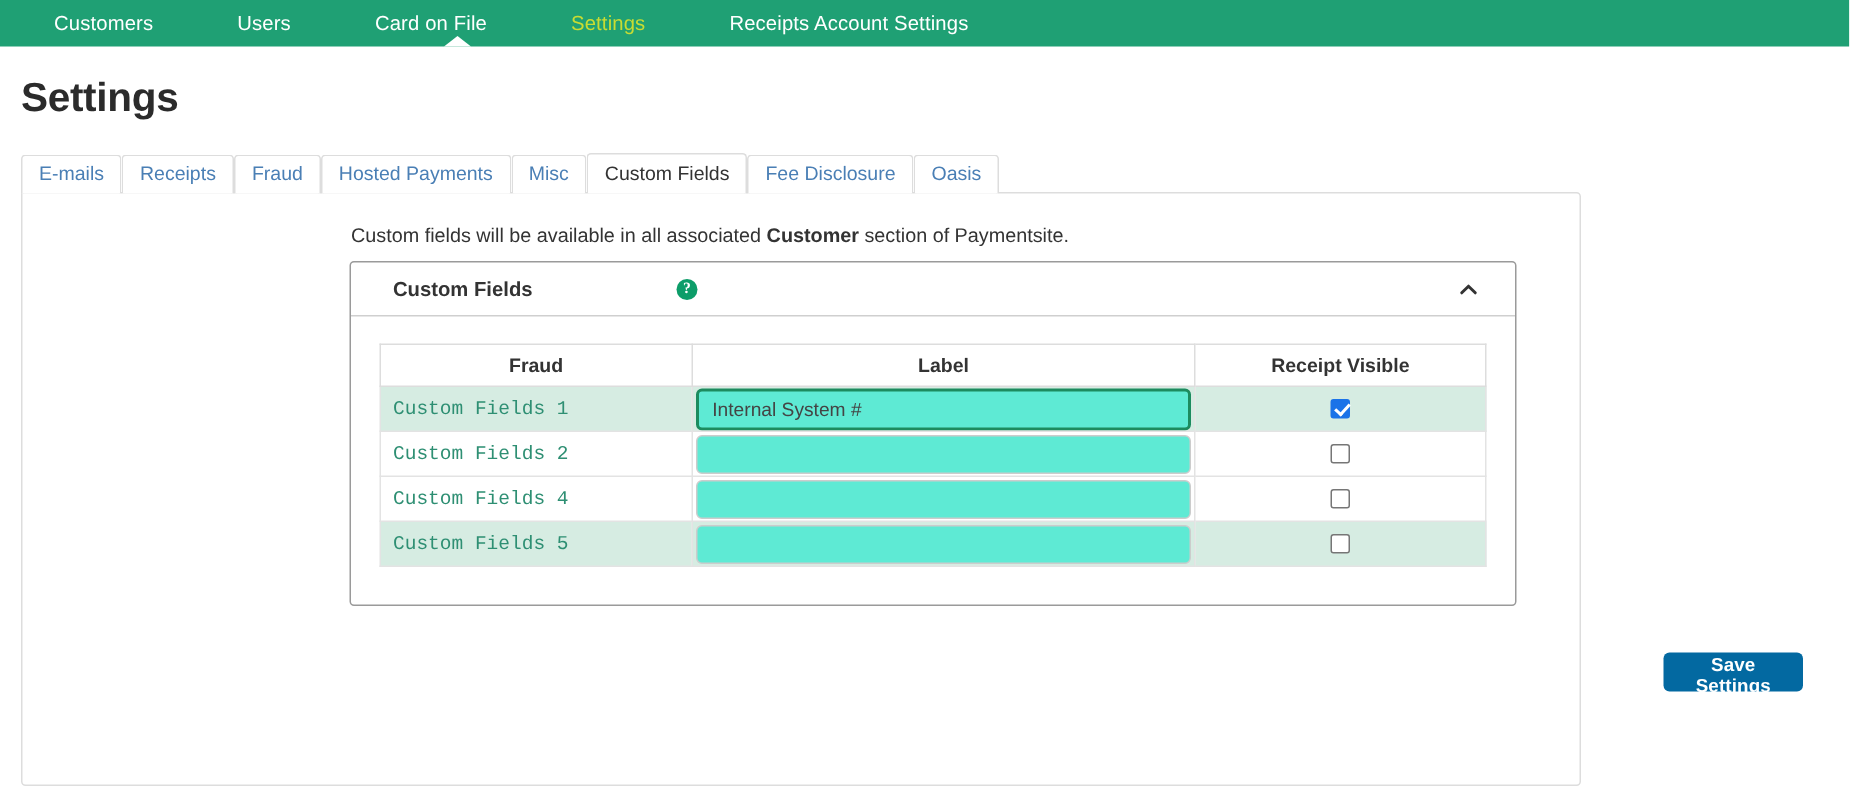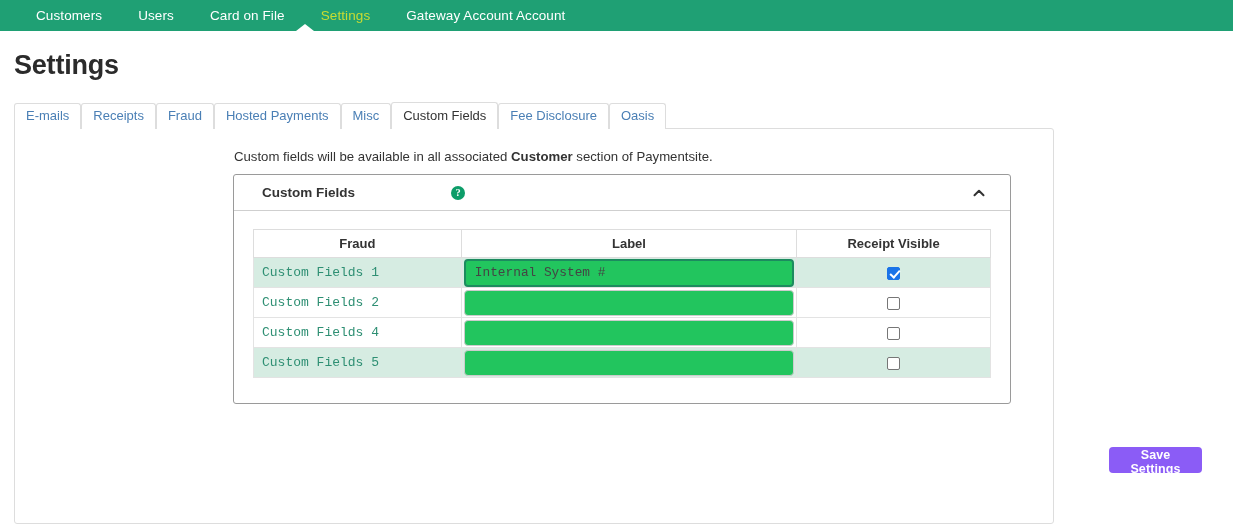--- a/index.html
+++ b/index.html
@@ -19,20 +19,21 @@
 
   
   .topnav {
     position: relative;
     width: 1233px;
     height: 31px;
     background: #1fa074;
     display: flex;
     align-items: center;
     padding-left: 18px;
+    gap: 20px;
   }
   .nav-item {
     color: #ffffff;
     font-size: 13.5px;
     line-height: 31px;
     padding: 0 18px;
     cursor: pointer;
     white-space: nowrap;
     letter-spacing: .1px;
   }
@@ -204,25 +205,25 @@
     font-family: Liberation Mono, monospace;
   }
   td.cell-label { padding: 0 2px; }
   td.cell-recv  { text-align: center; }
 
   .text-input {
     width: 100%;
     height: 26px;
     border: 1px solid #cccccc;
     border-radius: 4px;
-    background: #22c55e;
+    background: #5eead4;
     padding: 0 9px;
     font-size: 12.8px;
     color: #444444;
-    font-family: Liberation Mono, monospace;
+    font-family: Liberation Sans, sans-serif;
     outline: none;
     display: block;
   }
   .text-input.focused {
     border: 2px solid #1d8b5f;
     height: 28px;
   }
 
   .cb {
     width: 13px;
@@ -248,45 +249,45 @@
     height: 8px;
     border: solid #ffffff;
     border-width: 0 2px 2px 0;
     transform: rotate(42deg);
   }
 
   
   .save-btn {
     position: absolute;
     left: 1094px;
-    top: 318px;
+    top: 306px;
     width: 93px;
     height: 26px;
-    background: #8b5cf6;
+    background: #0369a1;
     color: #ffffff;
     border: none;
     border-radius: 4px;
     font-size: 12.5px;
     font-weight: bold;
     font-family: "Liberation Sans", sans-serif;
     cursor: pointer;
     letter-spacing: .1px;
   }
 </style>
 </head>
 <body>
 
 <div id="page">
 
   <div class="topnav">
     <div class="nav-item">Customers</div>
     <div class="nav-item">Users</div>
     <div class="nav-item">Card on File</div>
     <div class="nav-item active">Settings</div>
-    <div class="nav-item">Gateway Account Account</div>
+    <div class="nav-item">Receipts Account Settings</div>
     <div class="nav-arrow"></div>
   </div>
 
   <div class="page-title">Settings</div>
 
   <div class="tabs">
     <div class="tab">E-mails</div>
     <div class="tab">Receipts</div>
     <div class="tab">Fraud</div>
     <div class="tab">Hosted Payments</div>

